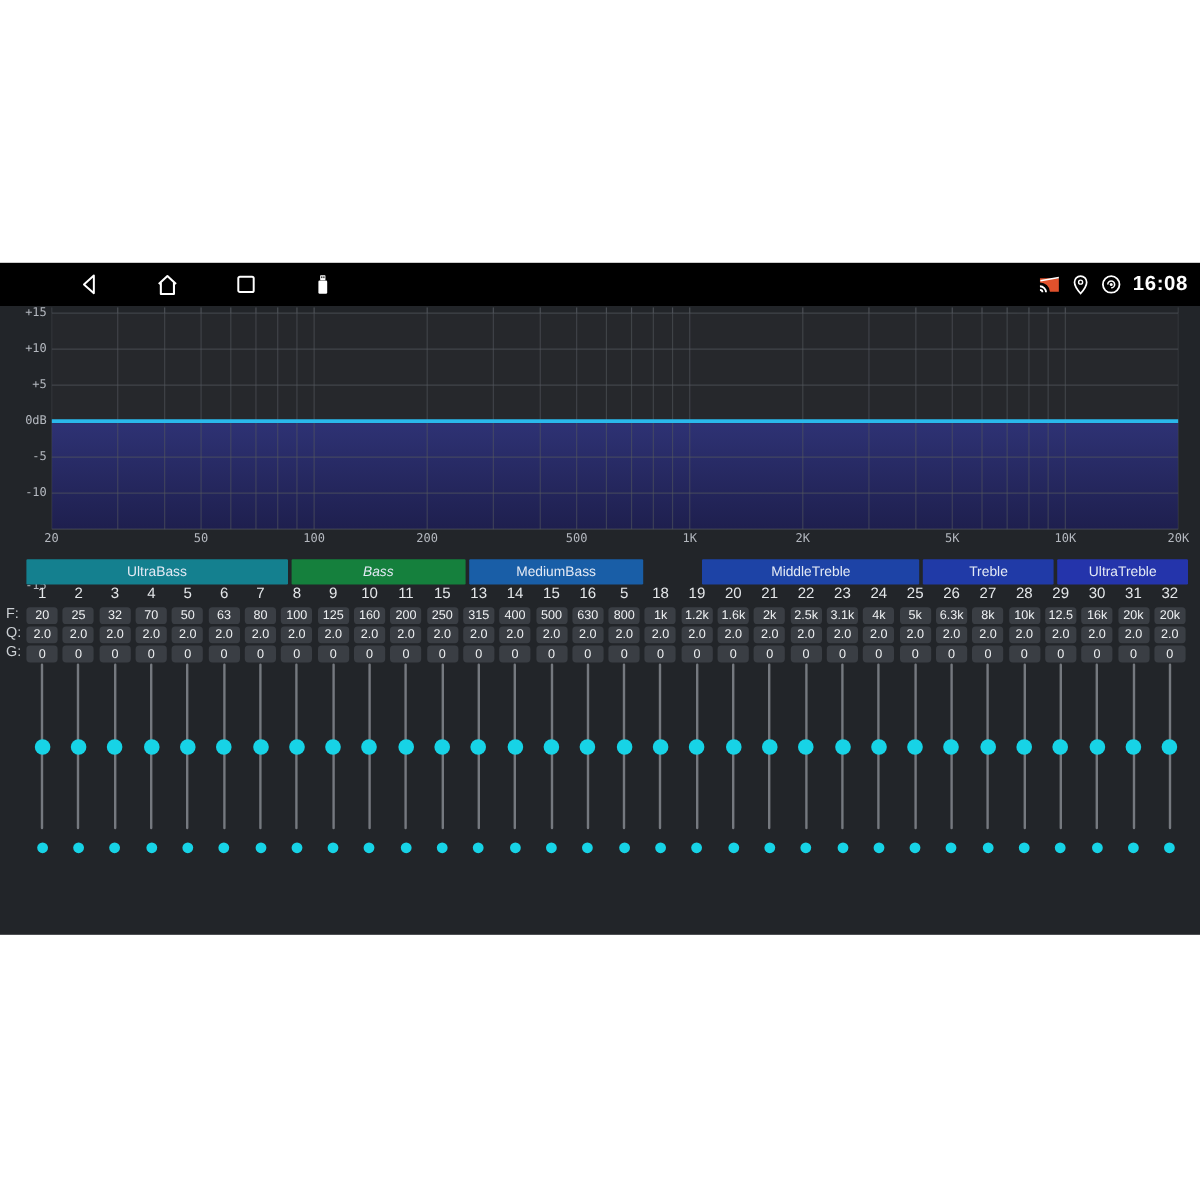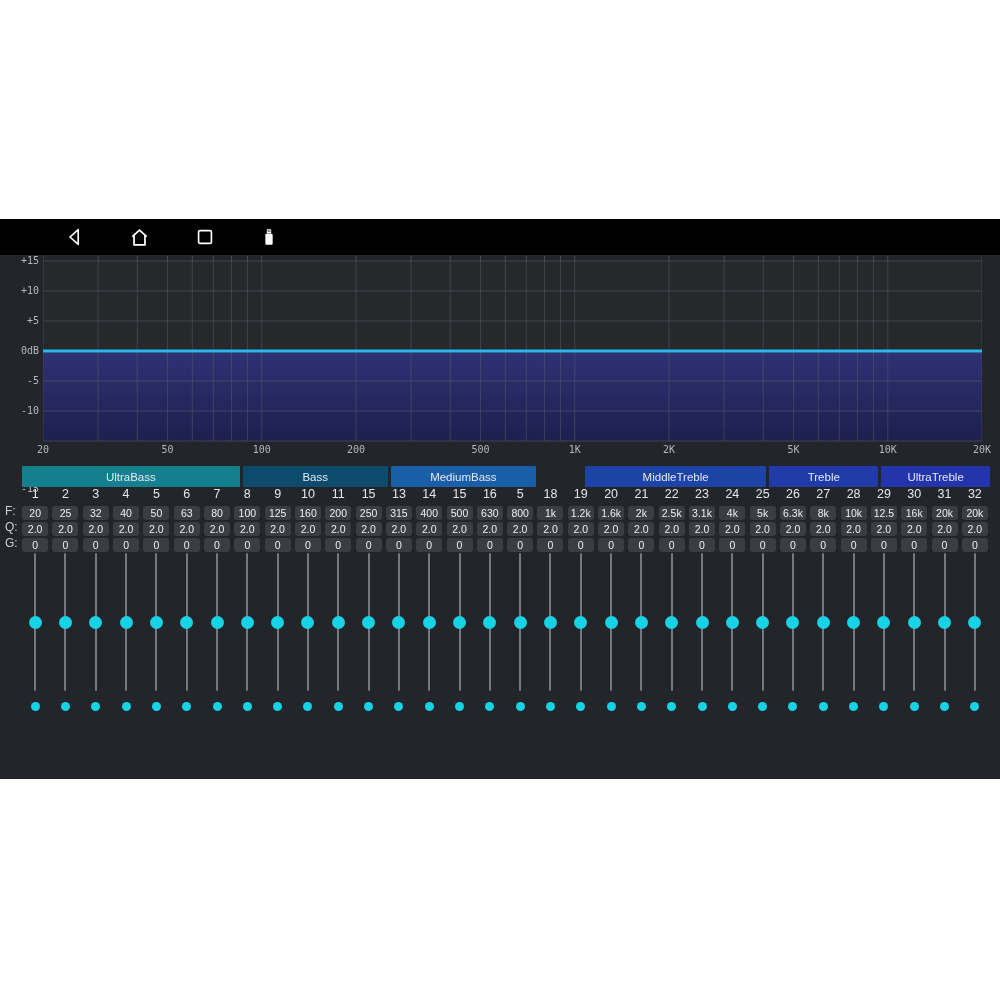--- a/index.html
+++ b/index.html
@@ -85,20 +85,44 @@
   <span class="navicon" id="nav-usb">
     <svg viewBox="0 0 24 24" width="22" height="22">
         <g fill="#fff">
           <rect x="8" y="8.5" width="8" height="12" rx="1.2"></rect>
           <rect x="9.6" y="3.6" width="4.8" height="4.6" rx="0.6"></rect>
         </g>
         <rect x="10.6" y="4.7" width="1" height="1.6" fill="#000"></rect>
         <rect x="12.5" y="4.7" width="1" height="1.6" fill="#000"></rect>
       </svg>
   </span>
+  <div id="statusright">
+    <span>
+      <svg viewBox="0 0 24 24" width="21" height="21">
+        <path d="M3 5.5 H21 V18.5 H12.5 A9.5 9.5 0 0 0 3 9.5 Z" fill="#e0512c"></path>
+        <path d="M3.5 8 L21 4.8" stroke="#fff" stroke-width="1.4"></path>
+        <path d="M3 13.2 A5.8 5.8 0 0 1 8.8 19" fill="none" stroke="#fff" stroke-width="1.7"></path>
+        <path d="M3 16.6 A2.4 2.4 0 0 1 5.4 19" fill="none" stroke="#fff" stroke-width="1.7"></path>
+      </svg>
+    </span>
+    <span>
+      <svg viewBox="0 0 24 24" width="19" height="19">
+        <path d="M12 2.6 C8.4 2.6 5.6 5.4 5.6 9 c0 4.7 6.4 11.9 6.4 11.9 s6.4-7.2 6.4-11.9 C18.4 5.4 15.6 2.6 12 2.6 Z" fill="none" stroke="#fff" stroke-width="1.8"></path>
+        <circle cx="12" cy="9" r="2.1" fill="none" stroke="#fff" stroke-width="1.5"></circle>
+      </svg>
+    </span>
+    <span>
+      <svg viewBox="0 0 24 24" width="20" height="20">
+        <circle cx="12" cy="12" r="8.3" fill="none" stroke="#fff" stroke-width="1.8"></circle>
+        <path d="M8.6 12 a3.4 3.4 0 1 1 3.4 3.4" fill="none" stroke="#fff" stroke-width="1.6"></path>
+        <circle cx="12" cy="12" r="1.5" fill="#fff"></circle>
+      </svg>
+    </span>
+    <span id="clock">16:08</span>
+  </div>
 </div>
 
 <div id="app">
 
   <div id="graph">
     <svg id="gridsvg" width="939" height="186">
       <defs>
         <linearGradient id="fillgrad" x1="0" y1="0" x2="0" y2="1">
           <stop offset="0" stop-color="#2e3274"></stop>
           <stop offset="1" stop-color="#1e1f4e"></stop>
@@ -193,21 +217,21 @@
         <div class="xlab" style="left: 793.555px;">5K</div>
         <div class="xlab" style="left: 887.778px;">10K</div>
         <div class="xlab" style="left: 982px;">20K</div>
       </div>
   </div>
 
   <div id="bands">
       <div class="band" style="flex: 6 1 0%; background: rgb(20, 128, 143);">
         <span>UltraBass</span>
       </div>
-      <div class="band" style="flex: 4 1 0%; background: #0c4a6e;">
+      <div class="band" style="flex: 4 1 0%; background: #15803d; font-style: italic;">
         <span>Bass</span>
       </div>
       <div class="band" style="flex: 4 1 0%; background: rgb(25, 94, 167);">
         <span>MediumBass</span>
       </div>
       <div class="band" style="flex: 5 1 0%; background: rgb(29, 67, 166); margin-left: 46px;">
         <span>MiddleTreble</span>
       </div>
       <div class="band" style="flex: 3 1 0%; background: rgb(32, 58, 167);">
         <span>Treble</span>
@@ -234,21 +258,21 @@
         <div class="chip">0</div>
       </div>
       <div class="ch">
         <div class="num">3</div>
         <div class="chip">32</div>
         <div class="chip">2.0</div>
         <div class="chip">0</div>
       </div>
       <div class="ch">
         <div class="num">4</div>
-        <div class="chip">40</div>
+        <div class="chip">70</div>
         <div class="chip">2.0</div>
         <div class="chip">0</div>
       </div>
       <div class="ch">
         <div class="num">5</div>
         <div class="chip">50</div>
         <div class="chip">2.0</div>
         <div class="chip">0</div>
       </div>
       <div class="ch">

